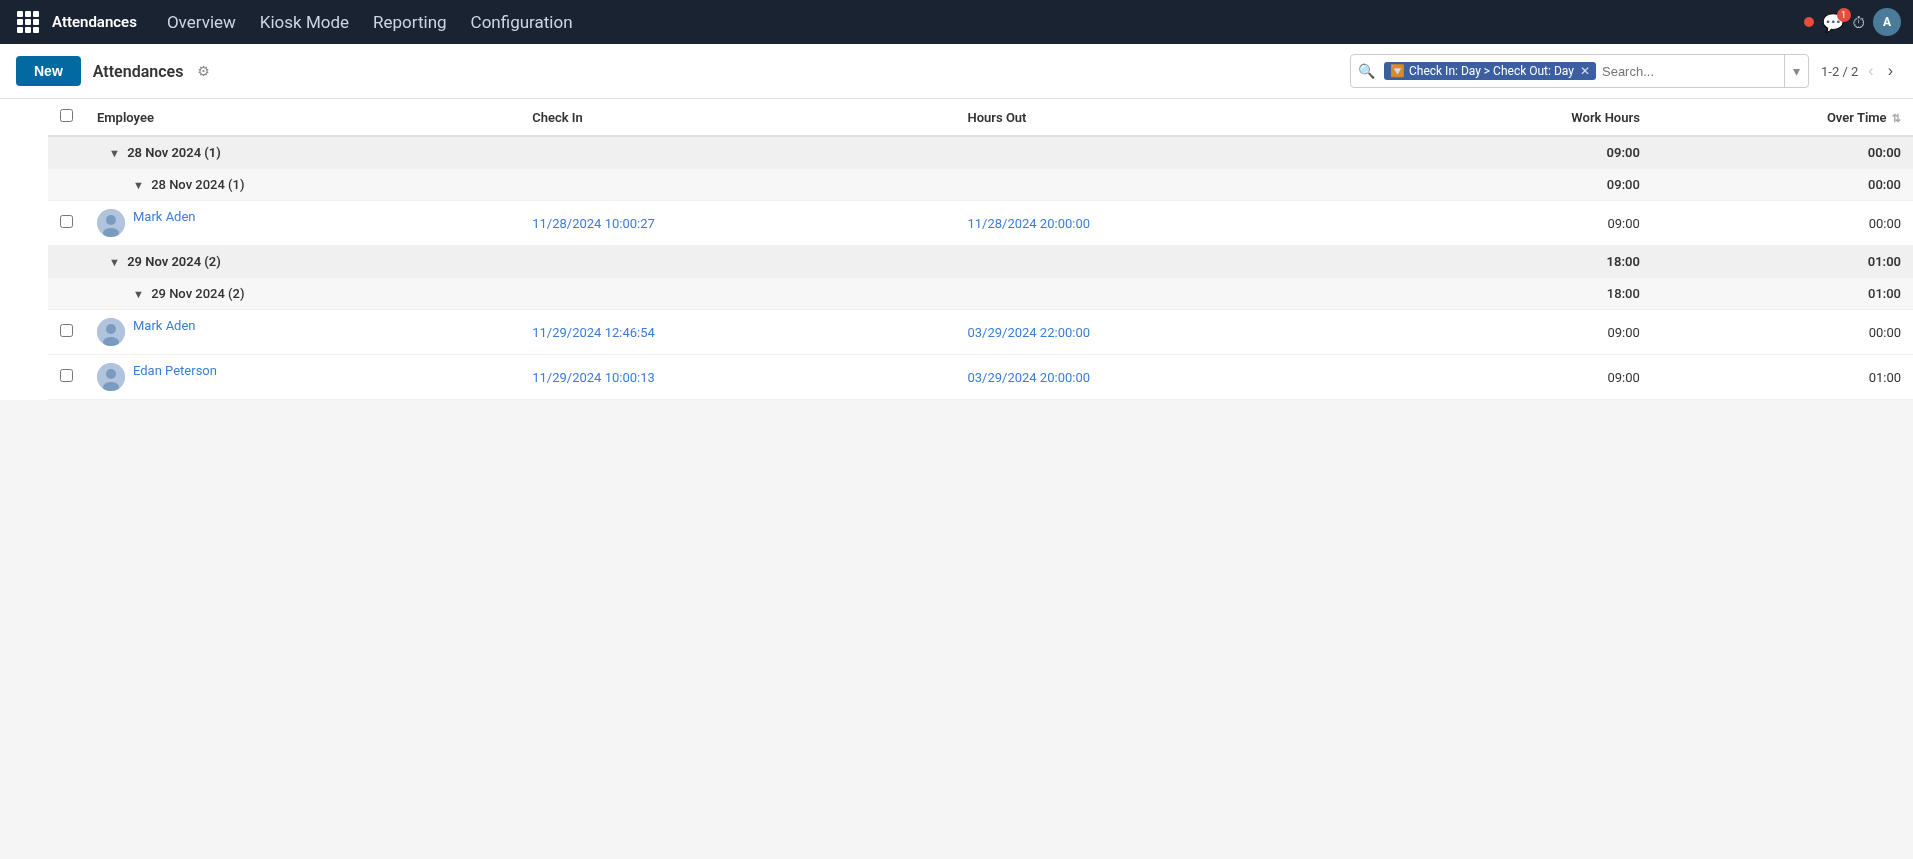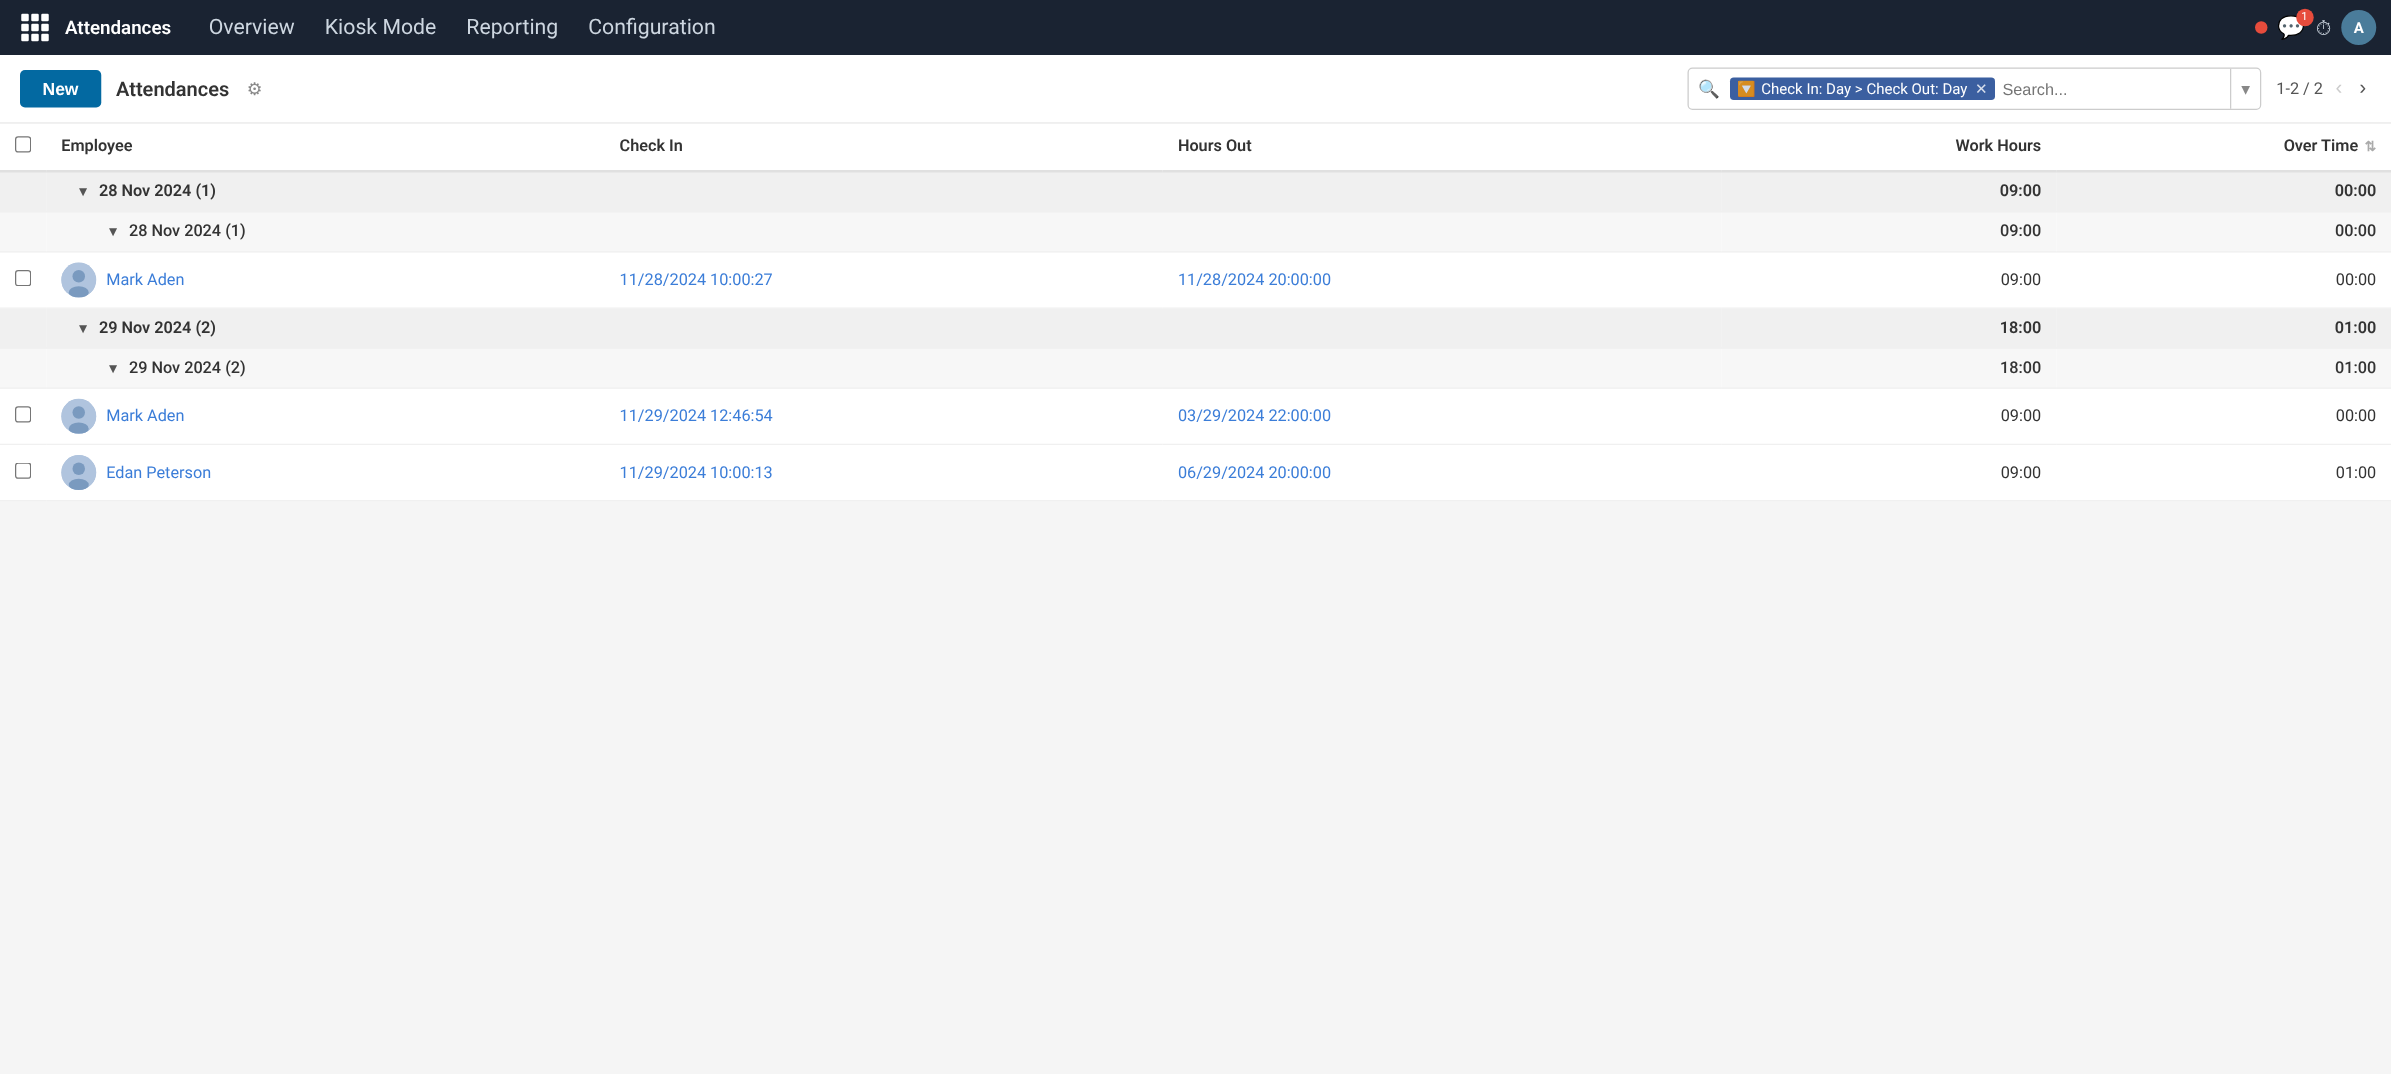--- a/index.html
+++ b/index.html
@@ -109,20 +109,21 @@
       display: flex; align-items: center; gap: 6px; color: #555; font-size: 13px; white-space: nowrap;
     }
     .pagination-btn {
       background: none; border: none; cursor: pointer; color: #555; font-size: 16px; padding: 2px 4px;
     }
     .pagination-btn:disabled { color: #ccc; cursor: default; }
 
     
     .table-wrap {
       background: #fff;
+      padding-left: 48px;
     }
     table {
       width: 100%; border-collapse: collapse;
     }
     thead tr {
       border-bottom: 2px solid #e0e0e0;
     }
     thead th {
       padding: 10px 12px; text-align: left; font-size: 13px; font-weight: 600; color: #333;
       background: #fff;
@@ -147,21 +148,21 @@
     tbody td {
       padding: 8px 12px; border-bottom: 1px solid #f0f0f0; font-size: 13px;
     }
     td.col-workhours, td.col-overtime { text-align: right; }
     td.col-check { width: 36px; }
 
     .group-toggle { cursor: pointer; margin-right: 4px; font-size: 11px; color: #555; }
     .group-label { font-size: 13px; color: #333; }
 
     .employee-cell {
-      display: flex; align-items: center; gap: 8px;
+      display: flex; gap: 8px;
     }
     .employee-avatar {
       width: 28px; height: 28px; border-radius: 50%; overflow: hidden;
       background: #b0c4de; flex-shrink: 0; display: flex; align-items: center; justify-content: center;
       font-size: 11px; color: #fff; font-weight: 600;
     }
     .employee-avatar svg { width: 28px; height: 28px; }
 
     .checkin-link { color: #3b7dd8; text-decoration: none; }
 
@@ -343,20 +344,20 @@
     <ellipse cx="14" cy="24" rx="8" ry="5" fill="#7a9abf"></ellipse>
   </svg>
               </div>
             <a href="#" class="checkin-link">Edan Peterson</a>
           </div>
         </td>
         <td class="col-checkin">
           <a href="#" class="checkin-link">11/29/2024 10:00:13</a>
         </td>
         <td class="col-checkout">
-          <a href="#" class="checkin-link">06/29/2024 20:00:00</a>
+          <a href="#" class="checkin-link">03/29/2024 20:00:00</a>
         </td>
         <td class="col-workhours">09:00</td>
         <td class="col-overtime">01:00</td>
       </tr>
       </tbody>
   </table>
 </div>
 
 </body></html>

